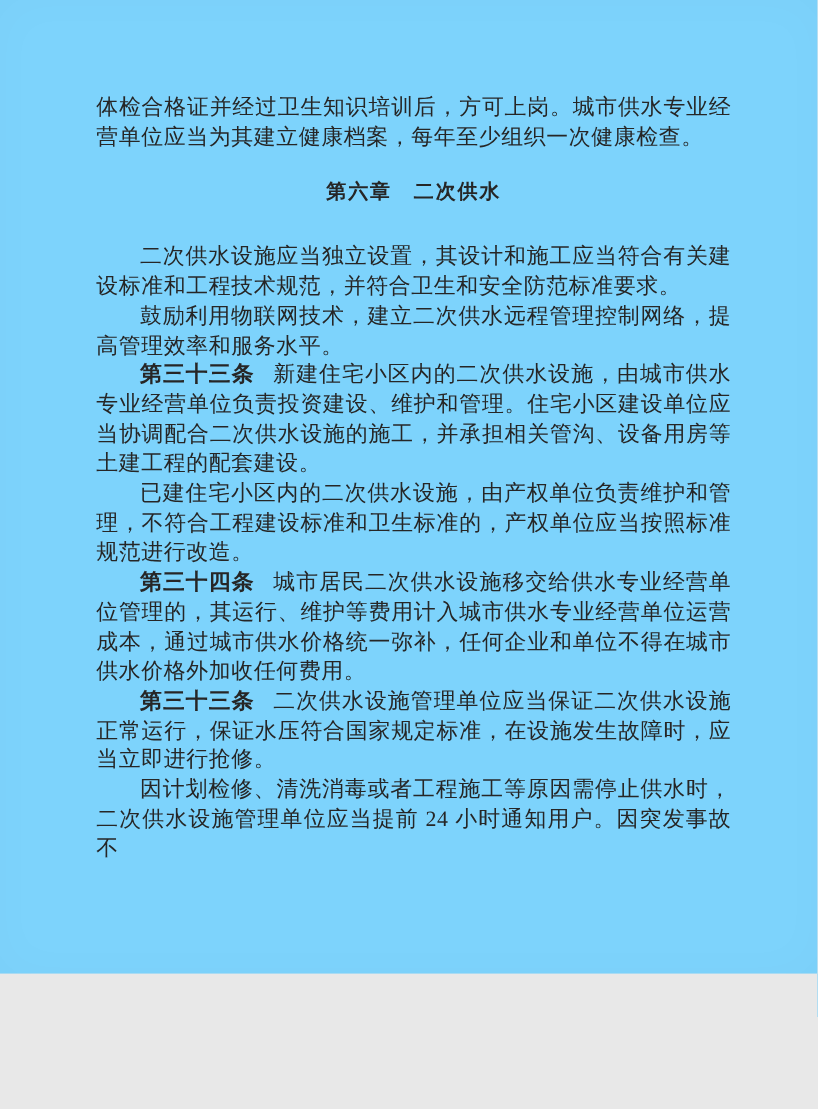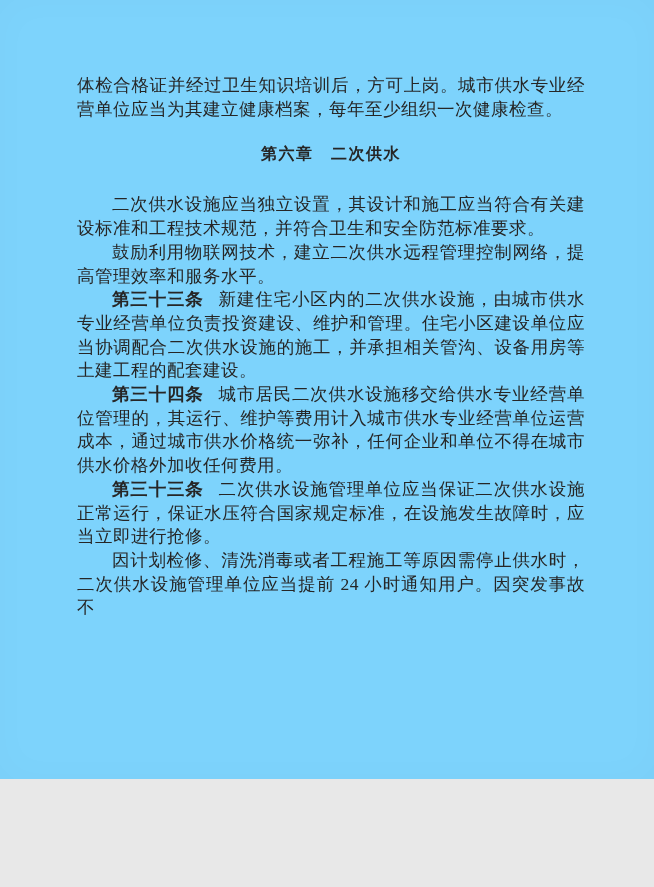--- a/index.html
+++ b/index.html
@@ -59,18 +59,19 @@
 </head>
 <body>
 
 <div class="page">
   <div class="content">
       <p class="para">体检合格证并经过卫生知识培训后，方可上岗。城市供水专业经营单位应当为其建立健康档案，每年至少组织一次健康检查。</p>
       <h2 class="chapter-heading">第六章　二次供水</h2>
       <p class="para indent">二次供水设施应当独立设置，其设计和施工应当符合有关建设标准和工程技术规范，并符合卫生和安全防范标准要求。</p>
       <p class="para indent">鼓励利用物联网技术，建立二次供水远程管理控制网络，提高管理效率和服务水平。</p>
       <p class="para indent"><span class="lead">第三十三条</span>新建住宅小区内的二次供水设施，由城市供水专业经营单位负责投资建设、维护和管理。住宅小区建设单位应当协调配合二次供水设施的施工，并承担相关管沟、设备用房等土建工程的配套建设。</p>
+      <p class="para indent">已建住宅小区内的二次供水设施，由产权单位负责维护和管理，不符合工程建设标准和卫生标准的，产权单位应当按照标准规范进行改造。</p>
       <p class="para indent"><span class="lead">第三十四条</span>城市居民二次供水设施移交给供水专业经营单位管理的，其运行、维护等费用计入城市供水专业经营单位运营成本，通过城市供水价格统一弥补，任何企业和单位不得在城市供水价格外加收任何费用。</p>
       <p class="para indent"><span class="lead">第三十三条</span>二次供水设施管理单位应当保证二次供水设施正常运行，保证水压符合国家规定标准，在设施发生故障时，应当立即进行抢修。</p>
       <p class="para indent">因计划检修、清洗消毒或者工程施工等原因需停止供水时，二次供水设施管理单位应当提前 24 小时通知用户。因突发事故不</p>
     </div>
   <div class="footer">— 8 —</div>
 </div>
 
 </body></html>

